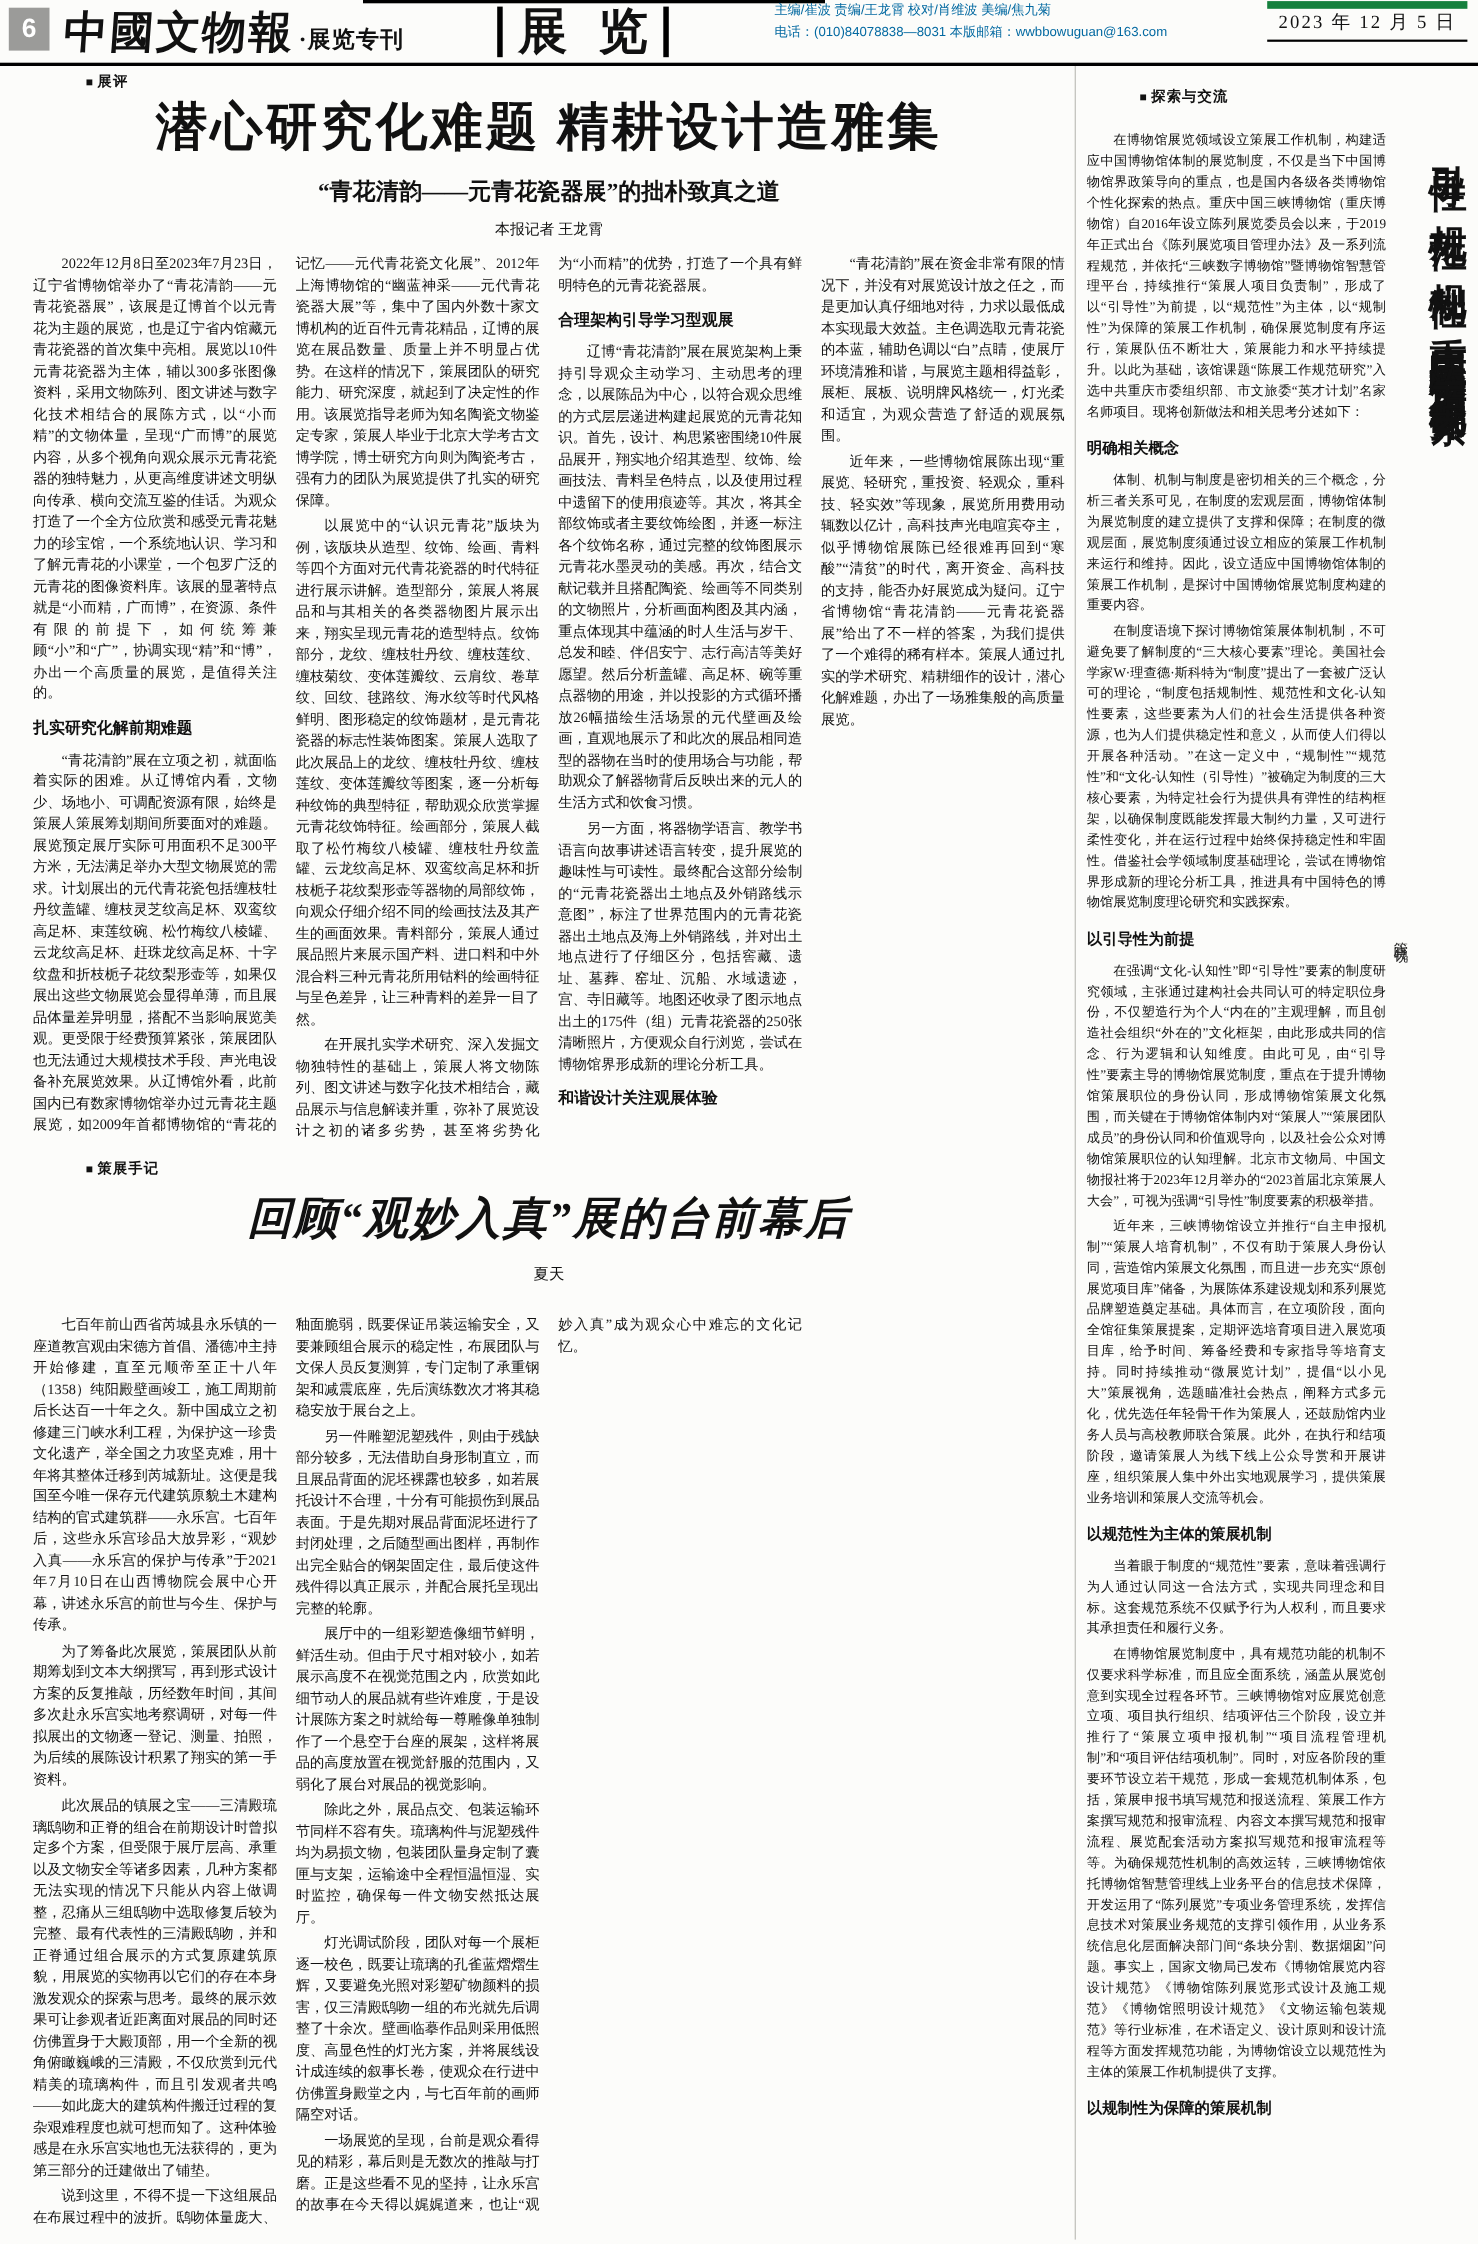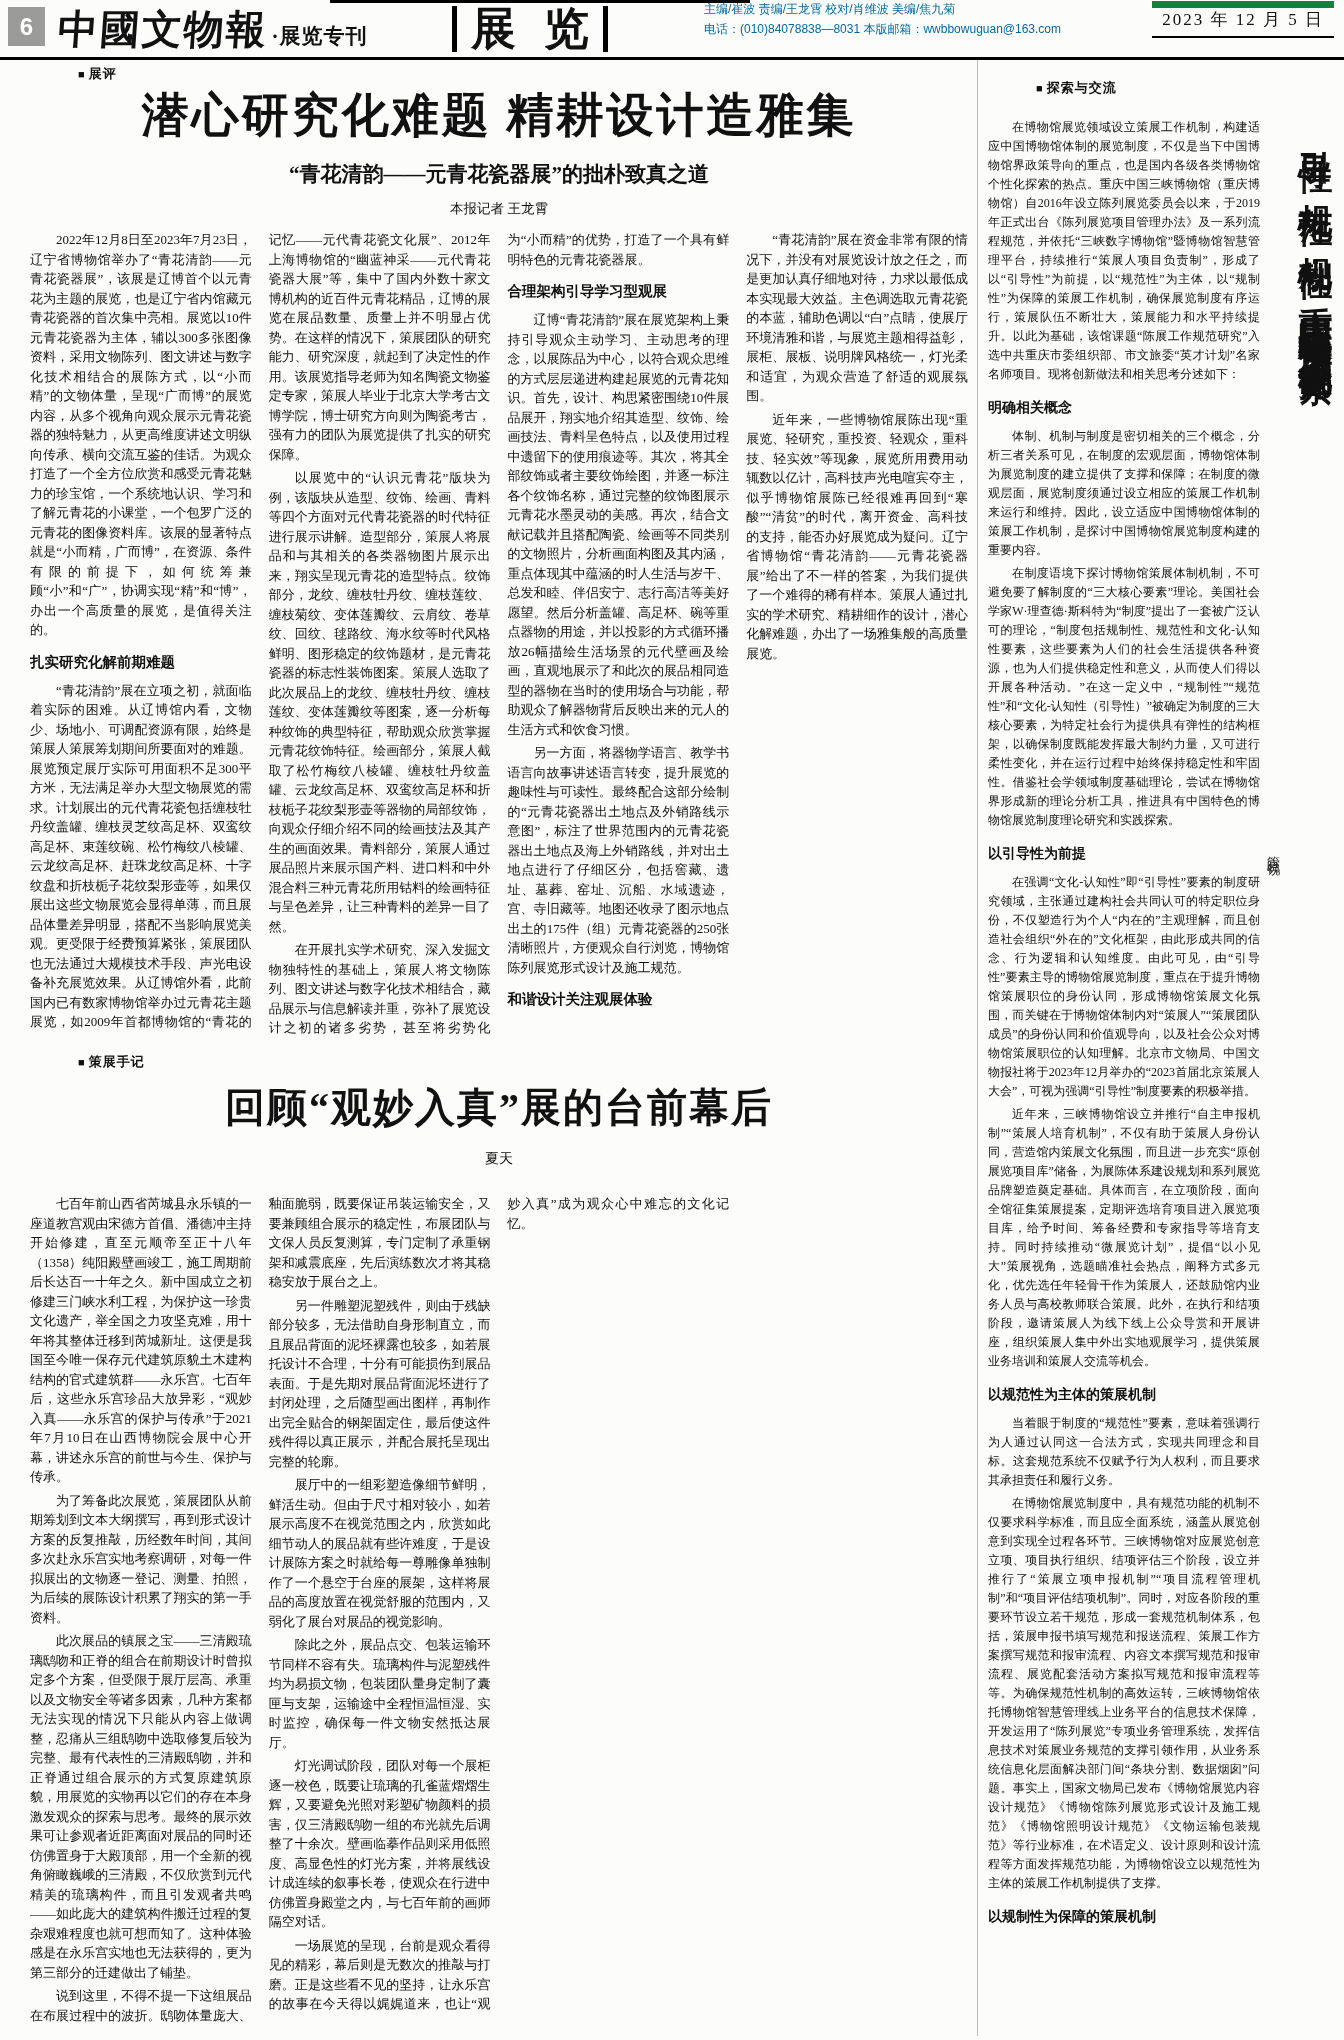--- a/index.html
+++ b/index.html
@@ -27,21 +27,21 @@
   .body{position:absolute;text-align:justify;overflow:hidden;column-fill:auto;}
   .body p{margin:0 0 4px;text-indent:2em;}
   .body h3{font:bold 14.5px/20px "Liberation Sans","DejaVu Sans",sans-serif;margin:12px 0 9px;text-indent:0;}
   
   #a1-head{top:84px;font-size:47px;letter-spacing:3px;}
   #a1-sub{top:160px;font-size:21px;font-weight:bold;}
   #a1-by{top:200px;font-size:13.5px;}
   #a1-body{left:30px;top:230px;width:938px;height:812px;column-count:4;column-gap:17px;
            font-size:13px;line-height:19.5px;}
   
-  #a2-head{top:1080px;font-size:40px;letter-spacing:2px;}
+  #a2-head{top:1080px;font-size:40px;letter-spacing:2px;font-style:italic;}
   #a2-by{top:1150px;font-size:14px;}
   #a2-body{left:30px;top:1194px;width:938px;height:840px;column-count:4;column-gap:17px;
            font-size:13px;line-height:19.5px;}
   
   #divider{position:absolute;left:977px;top:60px;width:1px;height:1976px;background:#b9b9b4;}
   #a3-body{left:988px;top:118px;width:272px;height:1806px;font-size:12px;line-height:19px;}
   #a3-body h3{font-size:14px;margin:13px 0 10px;}
   #a3-vert{position:absolute;left:1292px;top:124px;height:1072px;writing-mode:vertical-rl;text-orientation:upright;
            font-size:34px;font-weight:900;letter-spacing:4px;white-space:nowrap;}
   #a3-author{position:absolute;left:1264px;top:846px;writing-mode:vertical-rl;text-orientation:upright;
@@ -74,21 +74,21 @@
   <div class="byline" id="a1-sub">“青花清韵——元青花瓷器展”的拙朴致真之道</div>
   <div class="byline" id="a1-by">本报记者 王龙霄</div>
   <div class="body" id="a1-body">
       <p>2022年12月8日至2023年7月23日，辽宁省博物馆举办了“青花清韵——元青花瓷器展”，该展是辽博首个以元青花为主题的展览，也是辽宁省内馆藏元青花瓷器的首次集中亮相。展览以10件元青花瓷器为主体，辅以300多张图像资料，采用文物陈列、图文讲述与数字化技术相结合的展陈方式，以“小而精”的文物体量，呈现“广而博”的展览内容，从多个视角向观众展示元青花瓷器的独特魅力，从更高维度讲述文明纵向传承、横向交流互鉴的佳话。为观众打造了一个全方位欣赏和感受元青花魅力的珍宝馆，一个系统地认识、学习和了解元青花的小课堂，一个包罗广泛的元青花的图像资料库。该展的显著特点就是“小而精，广而博”，在资源、条件有限的前提下，如何统筹兼顾“小”和“广”，协调实现“精”和“博”，办出一个高质量的展览，是值得关注的。</p>
       <h3>扎实研究化解前期难题</h3>
       <p>“青花清韵”展在立项之初，就面临着实际的困难。从辽博馆内看，文物少、场地小、可调配资源有限，始终是策展人策展筹划期间所要面对的难题。展览预定展厅实际可用面积不足300平方米，无法满足举办大型文物展览的需求。计划展出的元代青花瓷包括缠枝牡丹纹盖罐、缠枝灵芝纹高足杯、双鸾纹高足杯、束莲纹碗、松竹梅纹八棱罐、云龙纹高足杯、赶珠龙纹高足杯、十字纹盘和折枝栀子花纹梨形壶等，如果仅展出这些文物展览会显得单薄，而且展品体量差异明显，搭配不当影响展览美观。更受限于经费预算紧张，策展团队也无法通过大规模技术手段、声光电设备补充展览效果。从辽博馆外看，此前国内已有数家博物馆举办过元青花主题展览，如2009年首都博物馆的“青花的记忆——元代青花瓷文化展”、2012年上海博物馆的“幽蓝神采——元代青花瓷器大展”等，集中了国内外数十家文博机构的近百件元青花精品，辽博的展览在展品数量、质量上并不明显占优势。在这样的情况下，策展团队的研究能力、研究深度，就起到了决定性的作用。该展览指导老师为知名陶瓷文物鉴定专家，策展人毕业于北京大学考古文博学院，博士研究方向则为陶瓷考古，强有力的团队为展览提供了扎实的研究保障。</p>
       <p>以展览中的“认识元青花”版块为例，该版块从造型、纹饰、绘画、青料等四个方面对元代青花瓷器的时代特征进行展示讲解。造型部分，策展人将展品和与其相关的各类器物图片展示出来，翔实呈现元青花的造型特点。纹饰部分，龙纹、缠枝牡丹纹、缠枝莲纹、缠枝菊纹、变体莲瓣纹、云肩纹、卷草纹、回纹、毬路纹、海水纹等时代风格鲜明、图形稳定的纹饰题材，是元青花瓷器的标志性装饰图案。策展人选取了此次展品上的龙纹、缠枝牡丹纹、缠枝莲纹、变体莲瓣纹等图案，逐一分析每种纹饰的典型特征，帮助观众欣赏掌握元青花纹饰特征。绘画部分，策展人截取了松竹梅纹八棱罐、缠枝牡丹纹盖罐、云龙纹高足杯、双鸾纹高足杯和折枝栀子花纹梨形壶等器物的局部纹饰，向观众仔细介绍不同的绘画技法及其产生的画面效果。青料部分，策展人通过展品照片来展示国产料、进口料和中外混合料三种元青花所用钴料的绘画特征与呈色差异，让三种青料的差异一目了然。</p>
       <p>在开展扎实学术研究、深入发掘文物独特性的基础上，策展人将文物陈列、图文讲述与数字化技术相结合，藏品展示与信息解读并重，弥补了展览设计之初的诸多劣势，甚至将劣势化为“小而精”的优势，打造了一个具有鲜明特色的元青花瓷器展。</p>
       <h3>合理架构引导学习型观展</h3>
       <p>辽博“青花清韵”展在展览架构上秉持引导观众主动学习、主动思考的理念，以展陈品为中心，以符合观众思维的方式层层递进构建起展览的元青花知识。首先，设计、构思紧密围绕10件展品展开，翔实地介绍其造型、纹饰、绘画技法、青料呈色特点，以及使用过程中遗留下的使用痕迹等。其次，将其全部纹饰或者主要纹饰绘图，并逐一标注各个纹饰名称，通过完整的纹饰图展示元青花水墨灵动的美感。再次，结合文献记载并且搭配陶瓷、绘画等不同类别的文物照片，分析画面构图及其内涵，重点体现其中蕴涵的时人生活与岁干、总发和睦、伴侣安宁、志行高洁等美好愿望。然后分析盖罐、高足杯、碗等重点器物的用途，并以投影的方式循环播放26幅描绘生活场景的元代壁画及绘画，直观地展示了和此次的展品相同造型的器物在当时的使用场合与功能，帮助观众了解器物背后反映出来的元人的生活方式和饮食习惯。</p>
-      <p>另一方面，将器物学语言、教学书语言向故事讲述语言转变，提升展览的趣味性与可读性。最终配合这部分绘制的“元青花瓷器出土地点及外销路线示意图”，标注了世界范围内的元青花瓷器出土地点及海上外销路线，并对出土地点进行了仔细区分，包括窖藏、遗址、墓葬、窑址、沉船、水域遗迹，宫、寺旧藏等。地图还收录了图示地点出土的175件（组）元青花瓷器的250张清晰照片，方便观众自行浏览，博物馆陈列展览形式设计及施工规范。</p>
+      <p>另一方面，将器物学语言、教学书语言向故事讲述语言转变，提升展览的趣味性与可读性。最终配合这部分绘制的“元青花瓷器出土地点及外销路线示意图”，标注了世界范围内的元青花瓷器出土地点及海上外销路线，并对出土地点进行了仔细区分，包括窖藏、遗址、墓葬、窑址、沉船、水域遗迹，宫、寺旧藏等。地图还收录了图示地点出土的175件（组）元青花瓷器的250张清晰照片，方便观众自行浏览，尝试在博物馆界形成新的理论分析工具。</p>
       <h3>和谐设计关注观展体验</h3>
       <p>“青花清韵”展在资金非常有限的情况下，并没有对展览设计放之任之，而是更加认真仔细地对待，力求以最低成本实现最大效益。主色调选取元青花瓷的本蓝，辅助色调以“白”点睛，使展厅环境清雅和谐，与展览主题相得益彰，展柜、展板、说明牌风格统一，灯光柔和适宜，为观众营造了舒适的观展氛围。</p>
       <p>近年来，一些博物馆展陈出现“重展览、轻研究，重投资、轻观众，重科技、轻实效”等现象，展览所用费用动辄数以亿计，高科技声光电喧宾夺主，似乎博物馆展陈已经很难再回到“寒酸”“清贫”的时代，离开资金、高科技的支持，能否办好展览成为疑问。辽宁省博物馆“青花清韵——元青花瓷器展”给出了不一样的答案，为我们提供了一个难得的稀有样本。策展人通过扎实的学术研究、精耕细作的设计，潜心化解难题，办出了一场雅集般的高质量展览。</p>
     </div>
 
   <div class="seclabel" style="left:30px;top:1054px;"><span class="sq">■</span><span>策展手记</span></div>
   <div class="headline" id="a2-head">回顾“观妙入真”展的台前幕后</div>
   <div class="byline" id="a2-by">夏天</div>
   <div class="body" id="a2-body">
       <p>七百年前山西省芮城县永乐镇的一座道教宫观由宋德方首倡、潘德冲主持开始修建，直至元顺帝至正十八年（1358）纯阳殿壁画竣工，施工周期前后长达百一十年之久。新中国成立之初修建三门峡水利工程，为保护这一珍贵文化遗产，举全国之力攻坚克难，用十年将其整体迁移到芮城新址。这便是我国至今唯一保存元代建筑原貌土木建构结构的官式建筑群——永乐宫。七百年后，这些永乐宫珍品大放异彩，“观妙入真——永乐宫的保护与传承”于2021年7月10日在山西博物院会展中心开幕，讲述永乐宫的前世与今生、保护与传承。</p>

